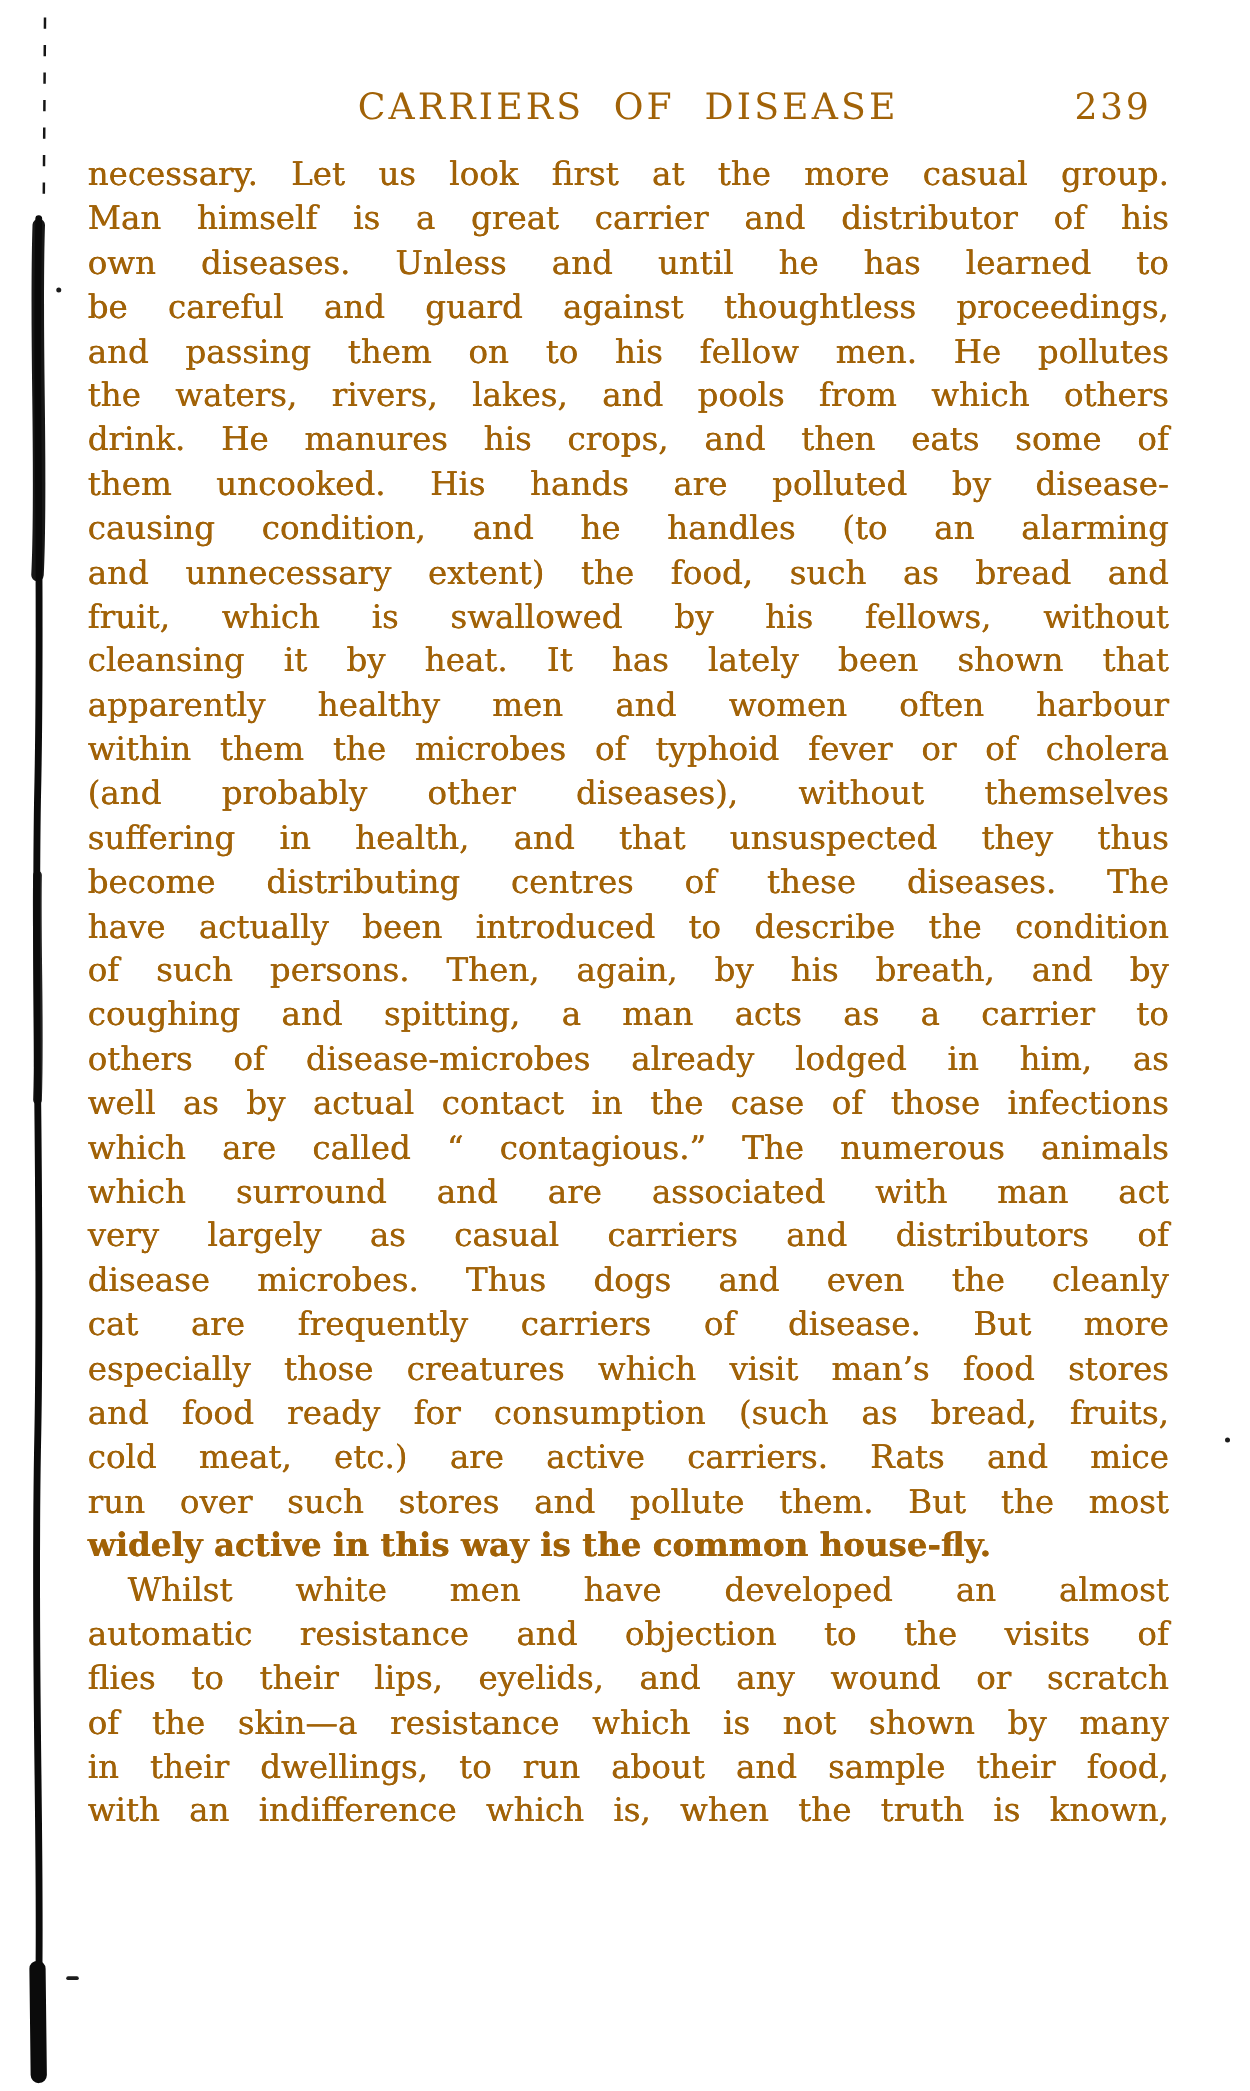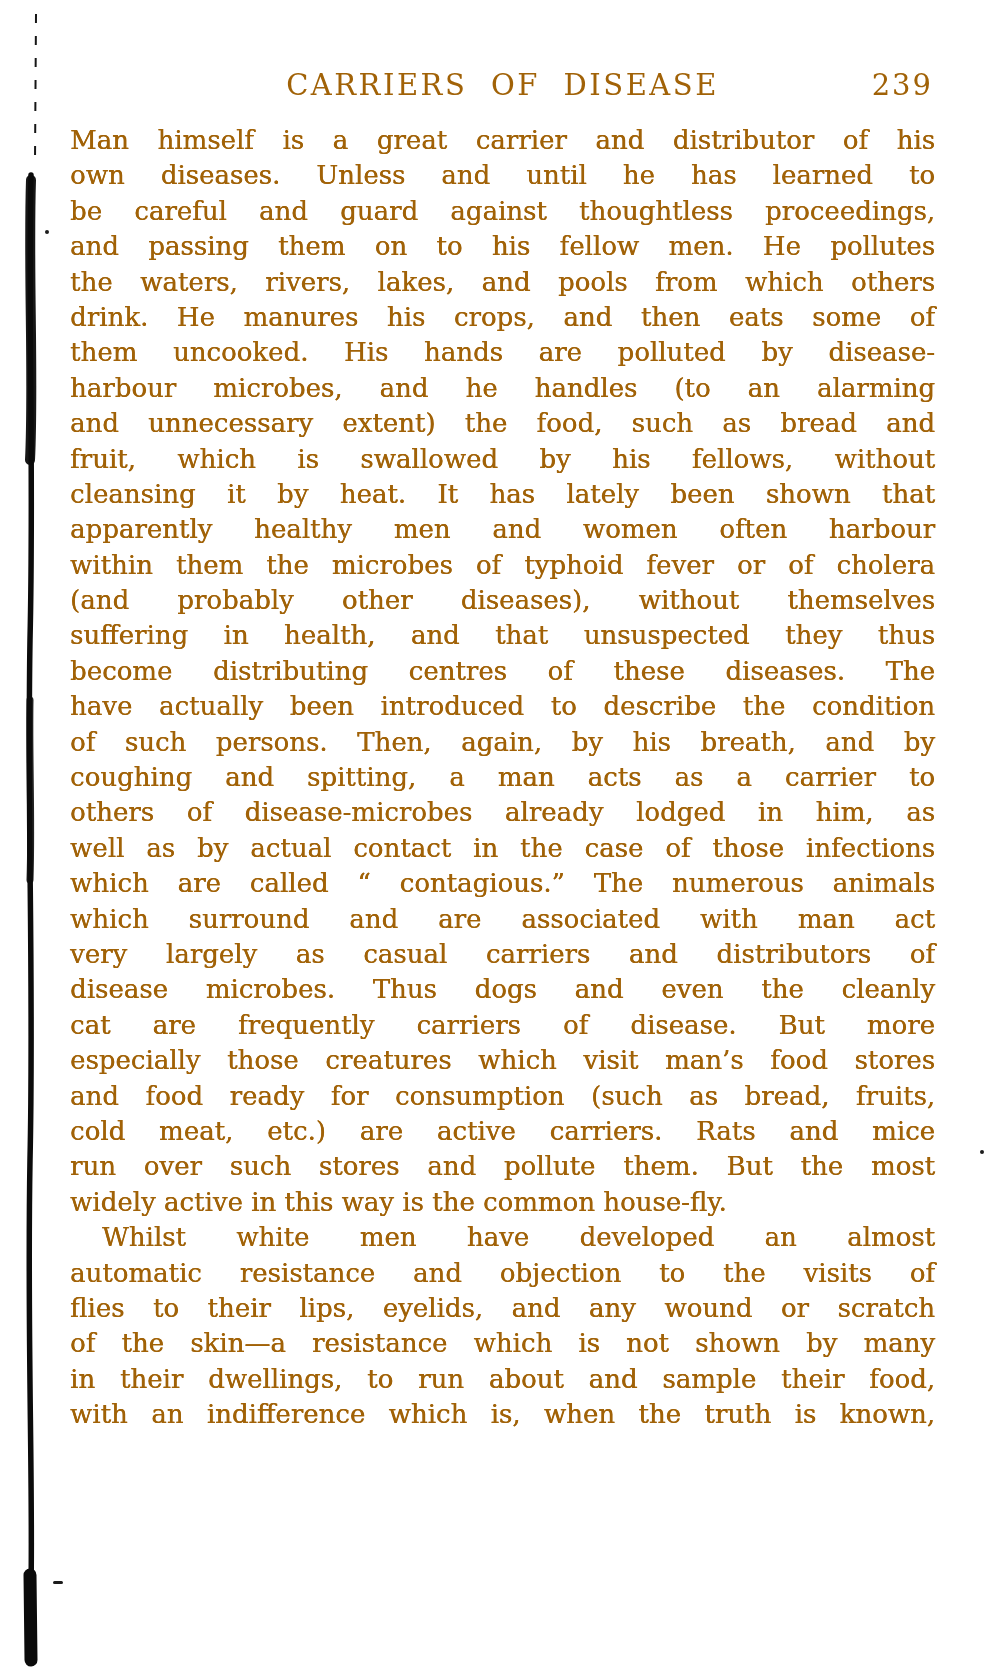--- a/index.html
+++ b/index.html
@@ -31,21 +31,21 @@
     position: absolute;
     left: 0;
     width: 100%;
     text-align: center;
     letter-spacing: 2.5px;
     word-spacing: 12px;
     white-space: nowrap;
   }
   .page-number {
     position: absolute;
-    right: 2px;
+    right: 14px;
     top: 0;
     letter-spacing: 2px;
     margin-left: 40px;
   }
   
   .text-body {
     position: absolute;
     left: 70px;
     top: 123px;
     width: 865px;
@@ -56,20 +56,21 @@
   .line {
     text-align: justify;
     text-align-last: justify;
     text-justify: inter-word;
     height: 35.4px;
     overflow: visible;
     white-space: normal;
   }
   .line.endline {
     text-align-last: left;
+    font-weight: bold;
   }
   .line.indent {
     text-indent: 32px;
   }
   
   .artifact-layer {
     position: absolute;
     left: 0;
     top: 0;
     pointer-events: none;
@@ -95,28 +96,29 @@
     <rect x="53" y="1581" width="10" height="3" rx="1.5" fill="#1c1c1c"></rect>
   </svg>
   <span class="speck" style="left:980px; top:1150px; width:4px; height:4px;"></span>
 
   <header class="running-head">
     <span class="running-title">CARRIERS OF DISEASE</span>
     <span class="page-number">239</span>
   </header>
 
   <main class="text-body">
+      <div class="line">necessary.  Let us look first at the more casual group.</div>
       <div class="line">Man himself is a great carrier and distributor of his</div>
       <div class="line">own diseases.  Unless and until he has learned to</div>
       <div class="line">be careful and guard against thoughtless proceedings,</div>
       <div class="line">and passing them on to his fellow men.  He pollutes</div>
       <div class="line">the waters, rivers, lakes, and pools from which others</div>
       <div class="line">drink.  He manures his crops, and then eats some of</div>
       <div class="line">them uncooked.  His hands are polluted by disease-</div>
-      <div class="line">harbour microbes, and he handles (to an alarming</div>
+      <div class="line">causing condition, and he handles (to an alarming</div>
       <div class="line">and unnecessary extent) the food, such as bread and</div>
       <div class="line">fruit, which is swallowed by his fellows, without</div>
       <div class="line">cleansing it by heat.  It has lately been shown that</div>
       <div class="line">apparently healthy men and women often harbour</div>
       <div class="line">within them the microbes of typhoid fever or of cholera</div>
       <div class="line">(and probably other diseases), without themselves</div>
       <div class="line">suffering in health, and that unsuspected they thus</div>
       <div class="line">become distributing centres of these diseases.  The</div>
       <div class="line">have actually been introduced to describe the condition</div>
       <div class="line">of such persons.  Then, again, by his breath, and by</div>

